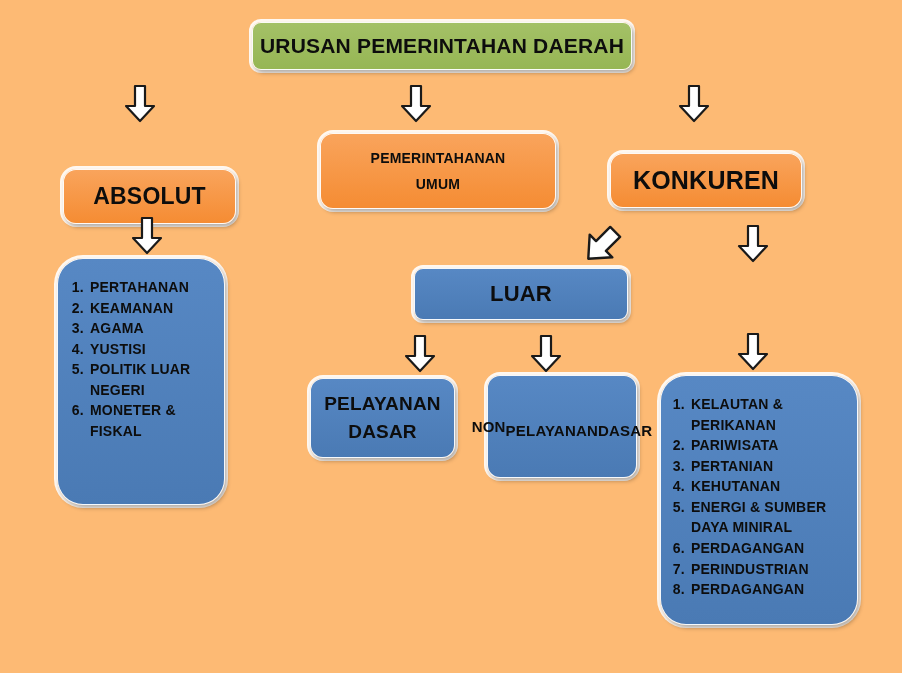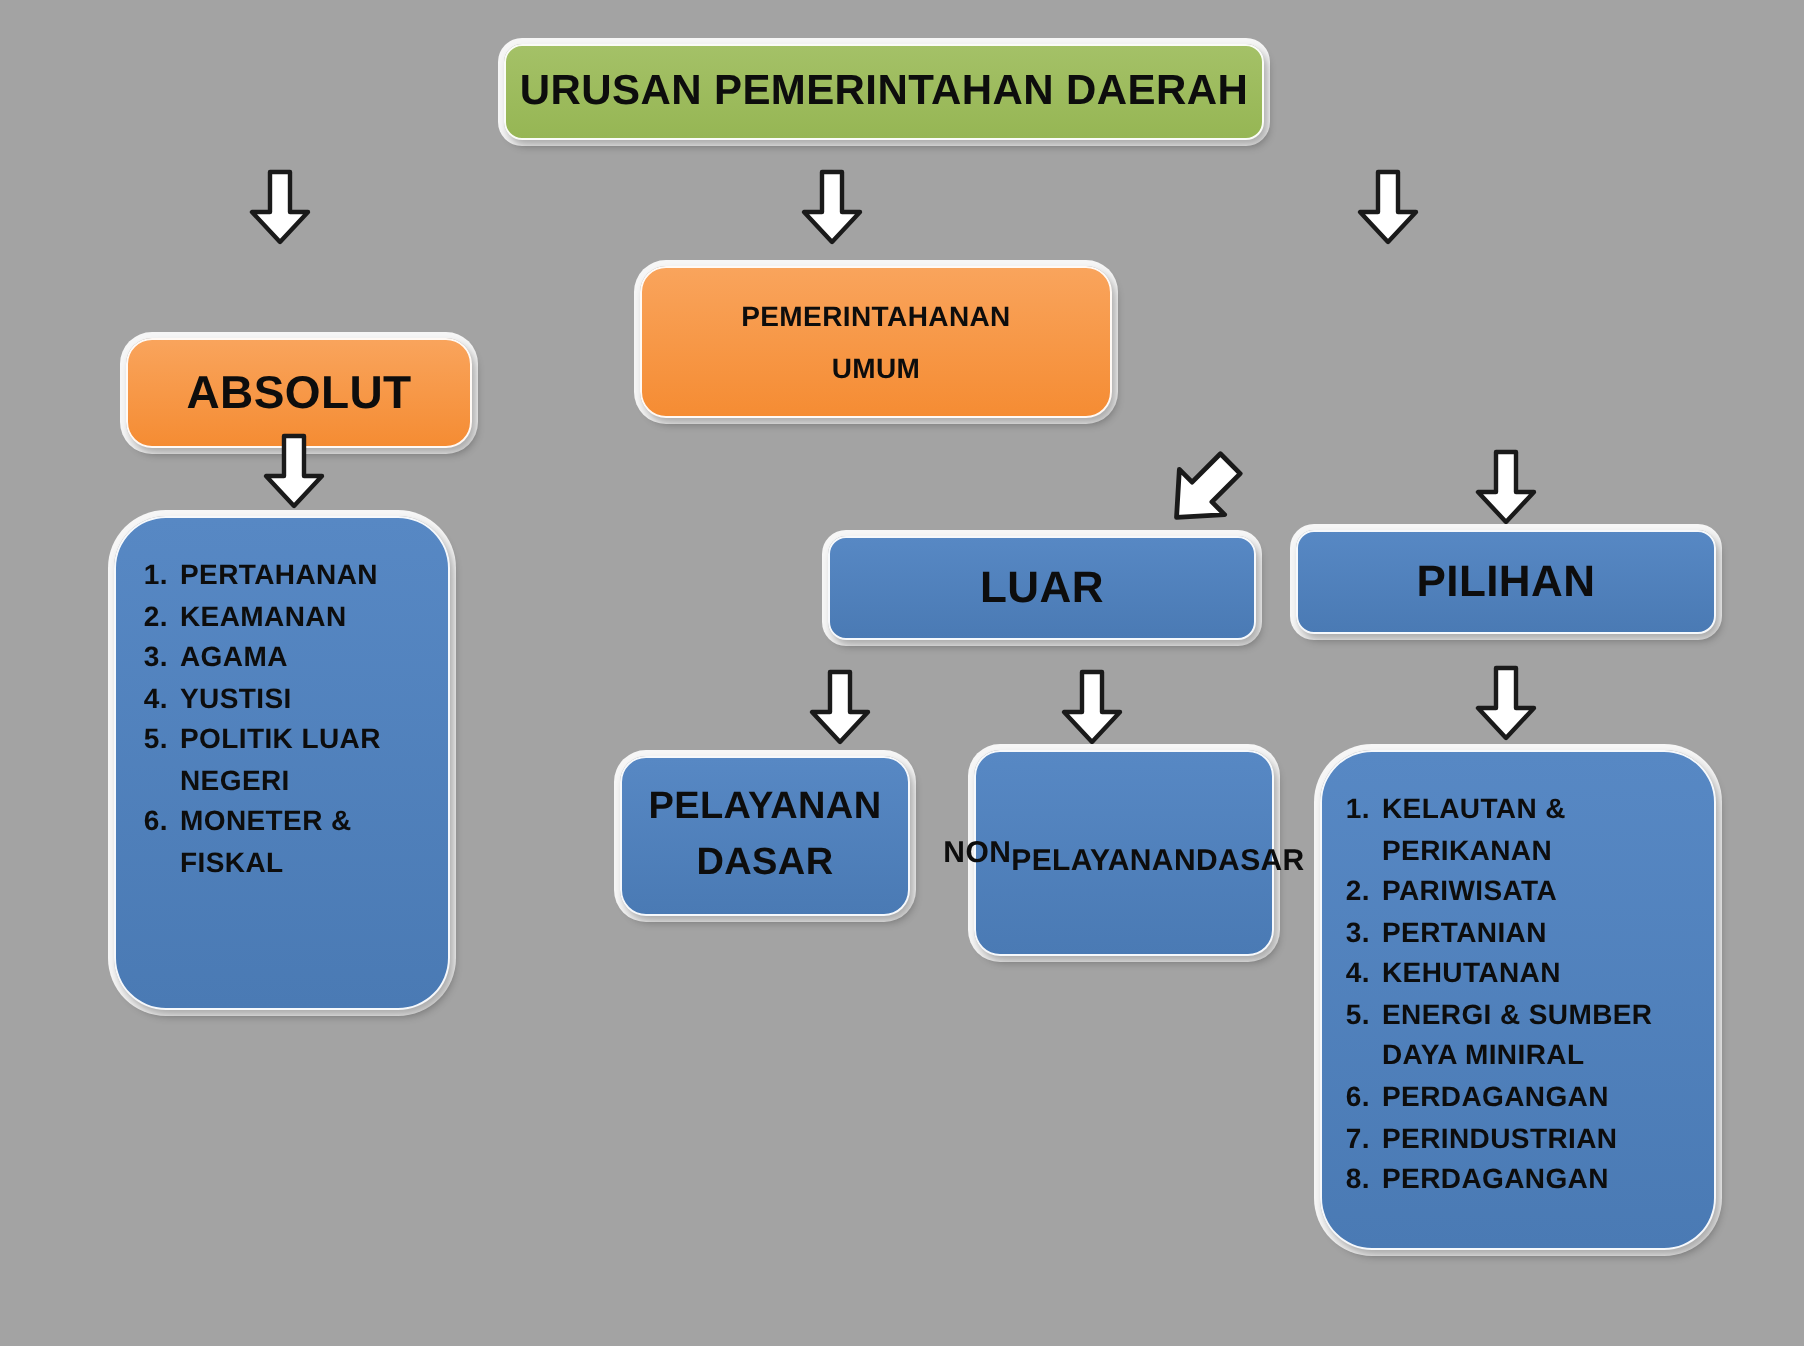--- a/index.html
+++ b/index.html
@@ -7,21 +7,21 @@
     padding: 0;
     background: #ffffff;
   }
   body {
     font-family: "Liberation Sans", sans-serif;
   }
   #canvas {
     position: relative;
     width: 902px;
     height: 673px;
-    background: #a3a3a3;
+    background: #fdba74;
     overflow: hidden;
   }
   .node {
     position: absolute;
     box-sizing: border-box;
     display: flex;
     align-items: center;
     justify-content: center;
     text-align: center;
     color: #0d0d0d;
@@ -116,42 +116,42 @@
       <li>POLITIK LUAR NEGERI</li>
       <li>MONETER &amp; FISKAL</li>
     </ol>
   </div>
 
   <div class="node orange r-med" style="left:320px; top:133px; width:236px; height:76px; font-size:14px; flex-direction:column;">
     <span class="lbl">PEMERINTAHANAN</span>
     <span class="lbl" style="margin-top:10px;">UMUM</span>
   </div>
 
+  <div class="node orange r-med" style="left:610px; top:153px; width:192px; height:55px; font-size:25px;">
+    <span>KONKUREN</span>
+  </div>
 
   <div class="arrow" style="left:578px; top:222px;">
     <svg width="46" height="48" viewBox="0 0 46 48">
       <g transform="rotate(45 23 24)">
         <path d="M16 4 H30 V24 H39 L23 42 L7 24 H16 Z" fill="#ffffff" stroke="#1a1a1a" stroke-width="2.4" stroke-linejoin="round"></path>
       </g>
     </svg>
   </div>
 
   <div class="arrow" style="left:737px; top:224px;">
     <svg width="32" height="40" viewBox="0 0 32 40">
       <path d="M11 2 H21 V22 H30 L16 37 L2 22 H11 Z" fill="#ffffff" stroke="#1a1a1a" stroke-width="2.2" stroke-linejoin="round"></path>
     </svg>
   </div>
 
   <div class="node blue r-small" style="left:414px; top:268px; width:214px; height:52px; font-size:22px;">
     <span>LUAR</span>
   </div>
 
-  <div class="node blue r-small" style="left:648px; top:265px; width:210px; height:52px; font-size:22px;">
-    <span>PILIHAN</span>
-  </div>
 
   <div class="arrow" style="left:404px; top:334px;">
     <svg width="32" height="40" viewBox="0 0 32 40">
       <path d="M11 2 H21 V22 H30 L16 37 L2 22 H11 Z" fill="#ffffff" stroke="#1a1a1a" stroke-width="2.2" stroke-linejoin="round"></path>
     </svg>
   </div>
   <div class="arrow" style="left:530px; top:334px;">
     <svg width="32" height="40" viewBox="0 0 32 40">
       <path d="M11 2 H21 V22 H30 L16 37 L2 22 H11 Z" fill="#ffffff" stroke="#1a1a1a" stroke-width="2.2" stroke-linejoin="round"></path>
     </svg>

